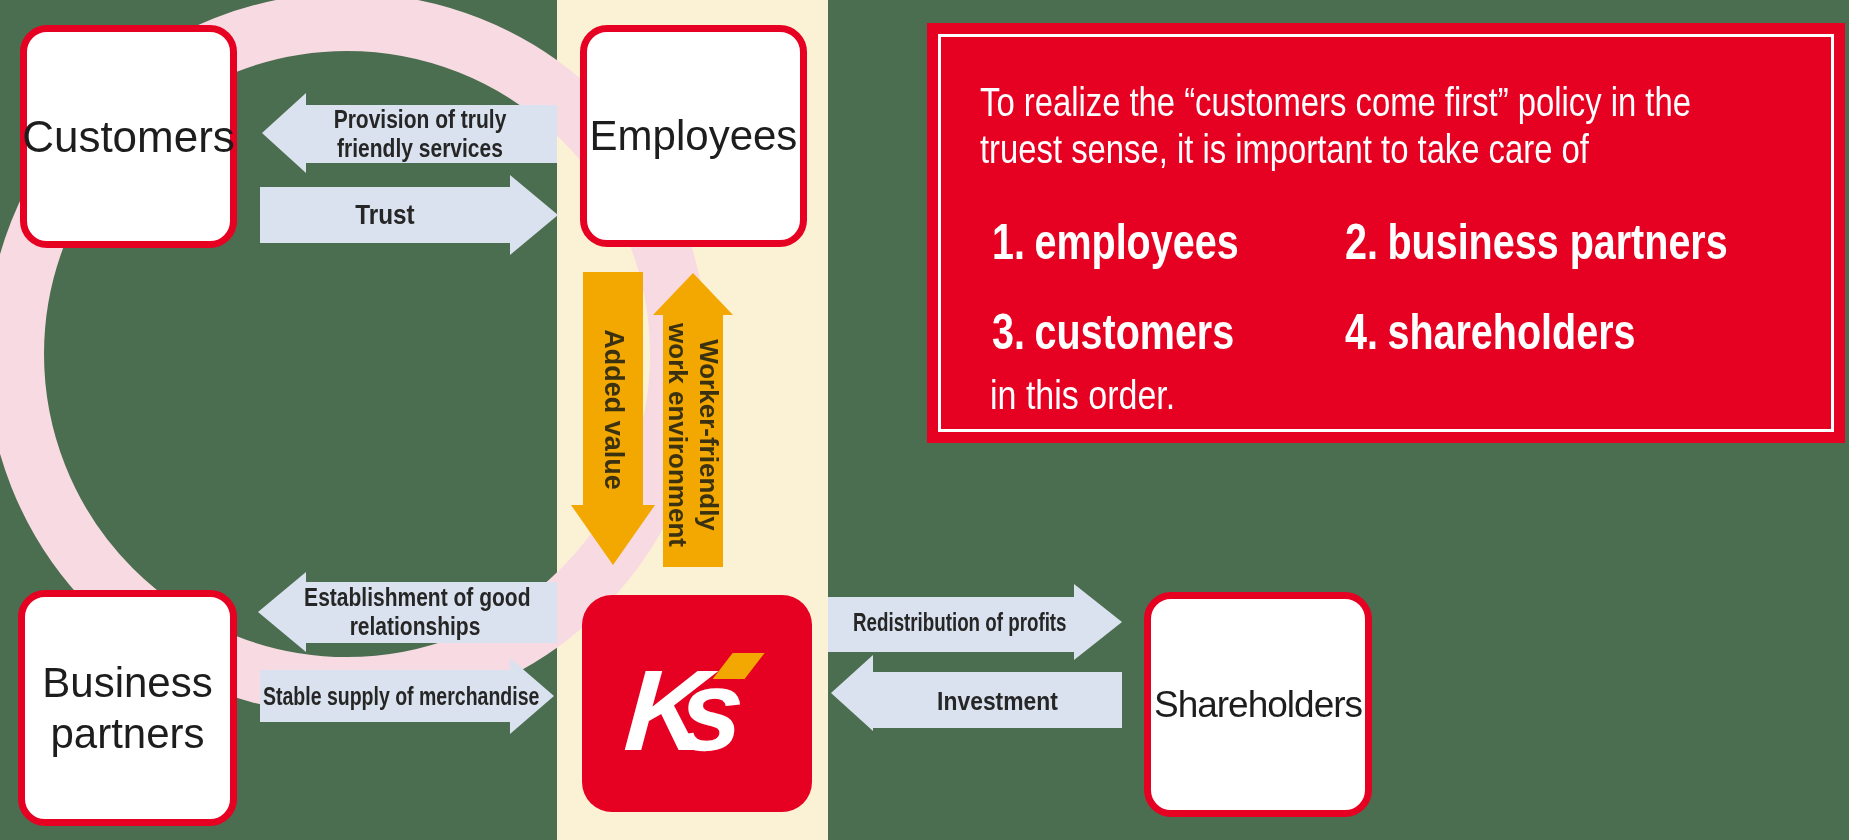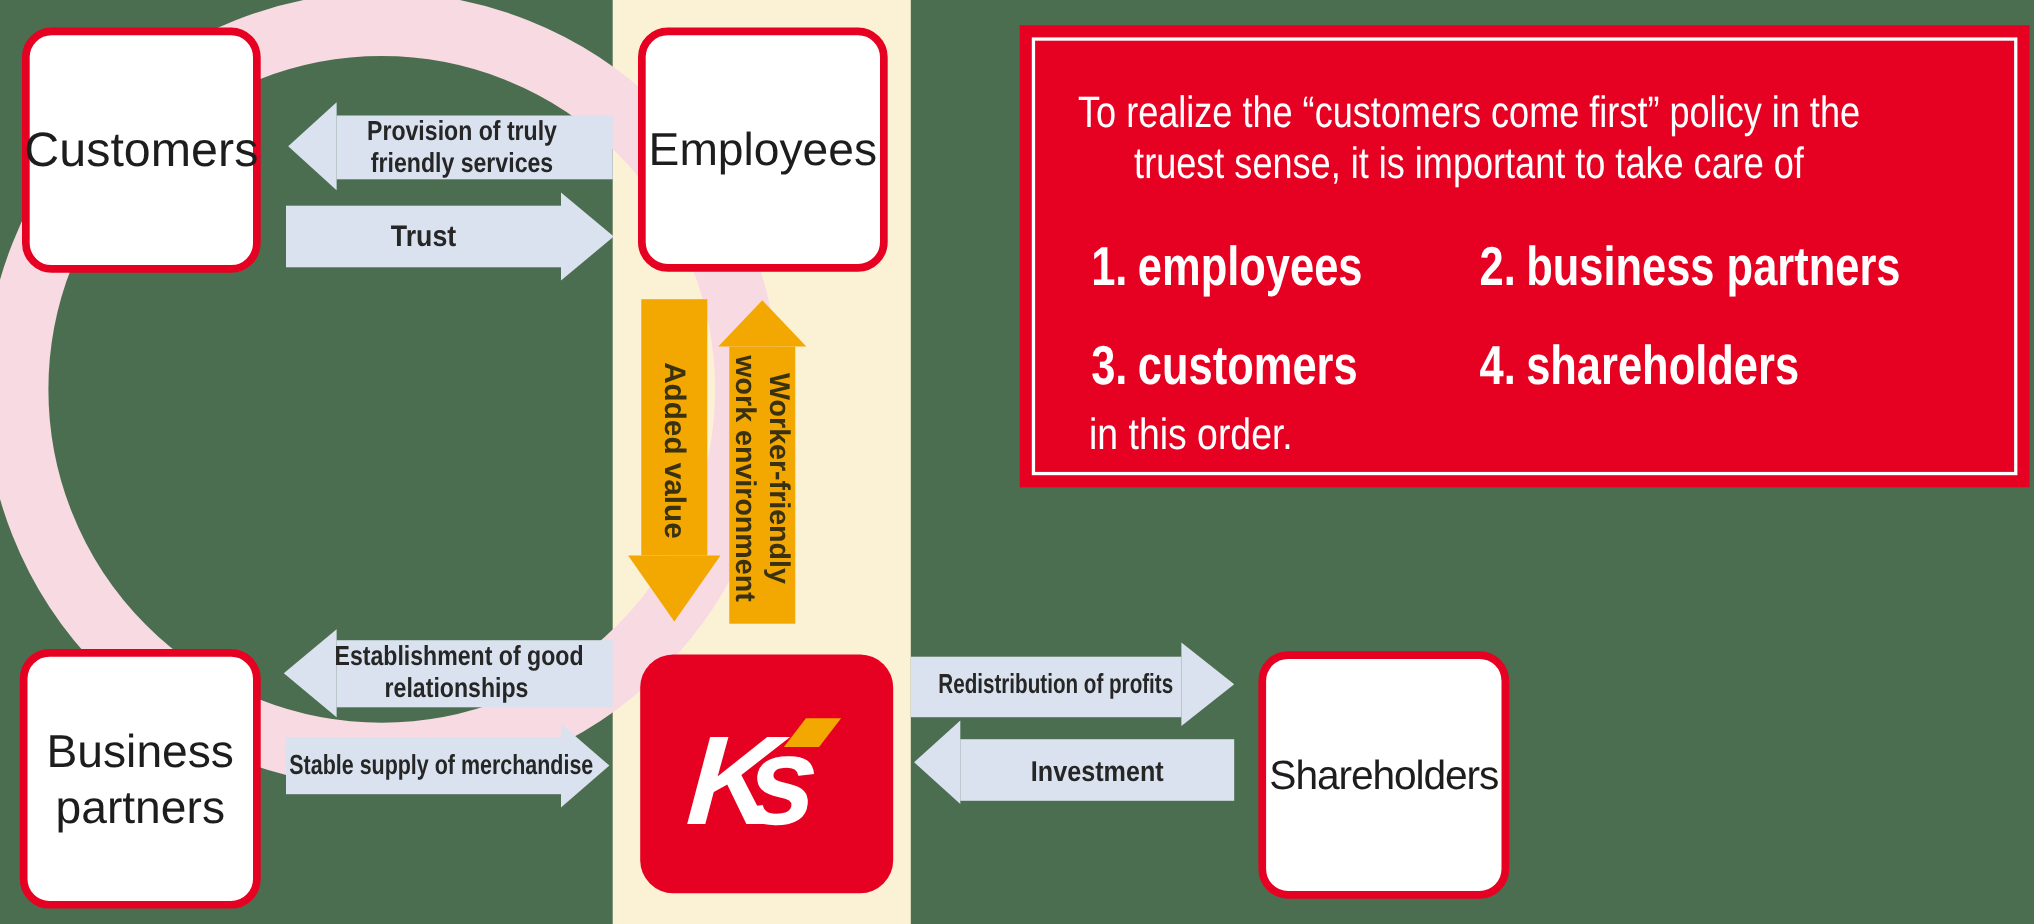--- a/index.html
+++ b/index.html
@@ -85,21 +85,21 @@
   .klogo .k { left:44px; top:58px; }
   .klogo .s { left:98px; top:58px; }
   .klogo .apos {
     position:absolute; left:138px; top:58px; width:32px; height:26px;
     background:var(--orange,#F3A701); transform:skewX(-35deg);
   }
 
   
   #infobox {
     position:absolute; left:927px; top:23px; width:918px; height:420px;
-    background:var(--red,#E60021); color:#fff; z-index:6;text-align:center;
+    background:var(--red,#E60021); color:#fff; z-index:6;
   }
   #infobox::before {
     content:""; position:absolute; inset:11px; border:3px solid #fff; pointer-events:none;
   }
   .intro { position:absolute; left:53px; top:56px; font-size:40px; line-height:47px;
            transform:scaleX(0.82); transform-origin:left top; }
   .intro div { white-space:nowrap; }
   .irow { position:absolute; left:65px; width:800px; }
   #irow1 { top:190px; }
   #irow2 { top:280px; }

